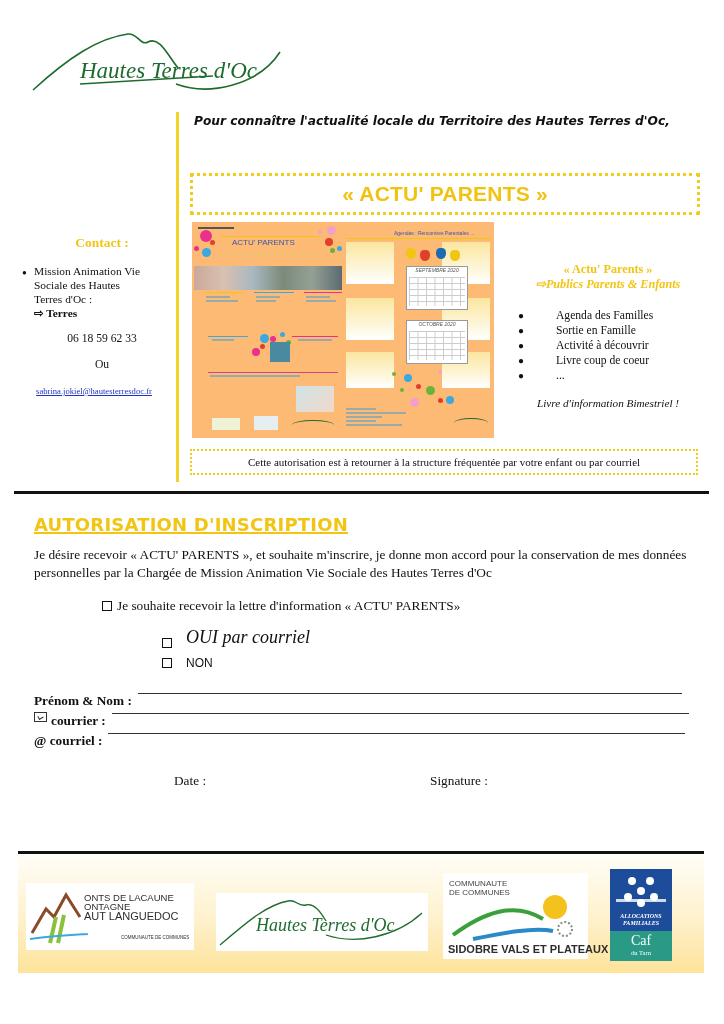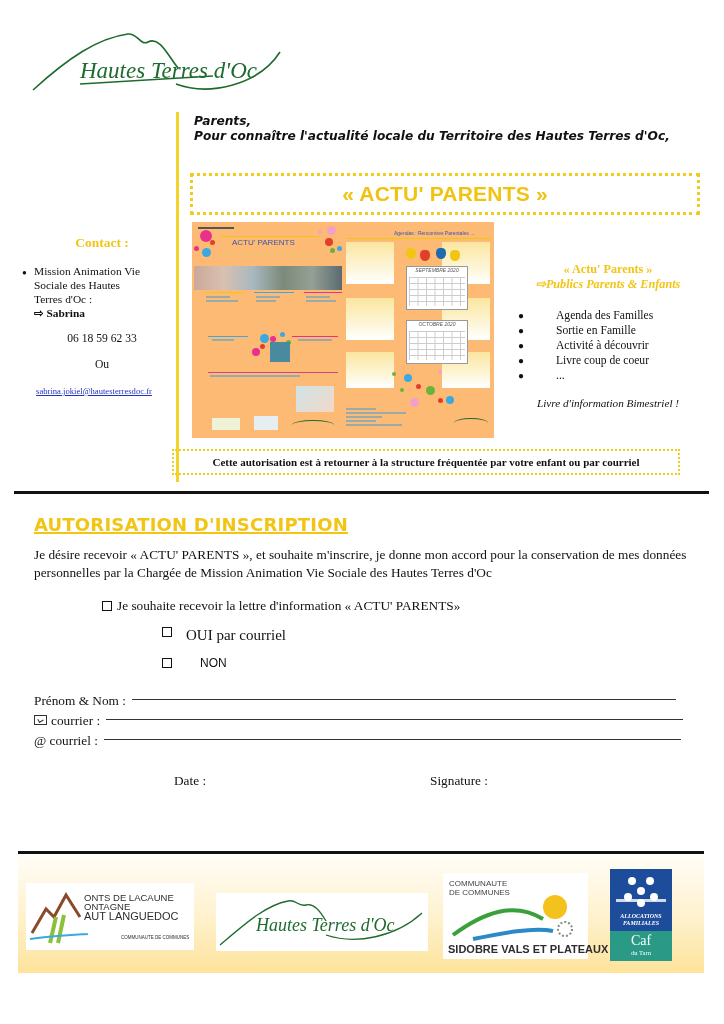--- a/index.html
+++ b/index.html
@@ -51,35 +51,35 @@
   
   .summary { left: 508px; top: 262px; width: 200px; }
   .summary-title { text-align: center; color: #f2c514; font-weight: bold; font-size: 12.2px; line-height: 15px; }
   .summary-sub { text-align: center; color: #f2c514; font-weight: bold; font-style: italic; font-size: 12.2px; line-height: 15px; }
   .summary-list { list-style: none; margin-top: 16px; }
   .summary-list li { display: flex; font-size: 11.6px; line-height: 15px; }
   .summary-list .b { width: 48px; padding-left: 10px; font-size: 10px; }
   .summary-foot { margin-top: 14px; text-align: center; font-style: italic; font-size: 11.2px; }
 
   
-  .notice { left: 172px; top: 449px; width: 508px; height: 26px; border: 2px dotted #f2cc1c; display: flex; align-items: center; justify-content: center; font-weight: bold; font-size: 11px; }
+  .notice { left: 190px; top: 449px; width: 508px; height: 26px; border: 2px dotted #f2cc1c; display: flex; align-items: center; justify-content: center; font-weight: normal; font-size: 11px; }
 
   .hr1 { left: 14px; top: 491px; width: 695px; height: 3px; background: #111; }
 
   
   .form-title { left: 34px; top: 514px; font-family: "DejaVu Sans", sans-serif; font-weight: bold; font-size: 18px; color: #f2c514; text-decoration: underline; text-decoration-thickness: 2px; letter-spacing: 0.2px; }
   .form-desc { left: 34px; top: 546px; width: 660px; font-size: 13.3px; line-height: 18px; }
 
   .cb-main { left: 102px; top: 598px; font-size: 13.3px; display: flex; align-items: center; }
   .box { display: inline-block; width: 10px; height: 10px; border: 1px solid #111; margin-right: 5px; }
-  .cb-oui { left: 162px; top: 627px; font-size: 15px; display: flex; align-items: flex-start; }
-  .cb-non { left: 162px; top: 656px; font-size: 12px; display: flex; align-items: center; font-family: "Liberation Sans", sans-serif; gap: 14px; }
+  .cb-oui { left: 162px; top: 627px; font-size: 18px; display: flex; align-items: flex-end; font-style: italic; }
+  .cb-non { left: 162px; top: 656px; font-size: 12px; display: flex; align-items: center; font-family: "Liberation Sans", sans-serif; }
   .cb-oui .box, .cb-non .box { margin-right: 14px; }
 
-  .field { left: 34px; display: flex; align-items: center; font-size: 13.3px; }
+  .field { left: 34px; display: flex; align-items: flex-start; font-size: 13.3px; font-weight: bold; }
   .field .line { height: 1px; background: #333; margin-left: 6px; margin-bottom: 3px; }
   .f-name { top: 693px; }
   .f-mail { top: 713px; }
   .f-email { top: 733px; }
   .env-icon { display: inline-block; width: 13px; height: 10px; border: 1px solid #333; margin-right: 4px; position: relative; top: -1px; }
   .env-icon::after { content: ""; position: absolute; left: 3px; top: 2px; width: 4px; height: 3px; border-left: 1px solid #333; border-bottom: 1px solid #333; transform: rotate(-30deg); }
 
   .date { left: 174px; top: 773px; font-size: 13.3px; }
   .sig { left: 430px; top: 773px; font-size: 13.3px; text-align: right; }
 
@@ -108,37 +108,36 @@
     <path d="M5 62 C 40 30, 70 10, 100 6 C 110 5, 112 18, 120 14 C 132 8, 140 28, 150 40" fill="none" stroke="#1e6b2e" stroke-width="1.6"></path>
     <path d="M148 56 C 180 68, 230 58, 252 24" fill="none" stroke="#1e6b2e" stroke-width="1.6"></path>
     <line x1="52" y1="56" x2="185" y2="48" stroke="#1e6b2e" stroke-width="1.6"></line>
     <text x="52" y="50" font-family="Liberation Serif, serif" font-style="italic" font-size="23" fill="#1e6b2e">Hautes Terres d'Oc</text>
   </svg>
 </div>
 
 <div class="abs vrule"></div>
 
 <div class="abs intro">
-  <div>Parents,</div>
   <div>Pour connaître l'actualité locale du Territoire des Hautes Terres d'Oc,</div>
 </div>
 
 <div class="abs banner">
   <span>« ACTU' PARENTS »</span>
 </div>
 
 <div class="abs contact">
   <div class="contact-title">Contact :</div>
   <div class="contact-item">
     <span class="bullet">●</span>
     <div>
       <div>Mission Animation Vie</div>
       <div>Sociale des  Hautes</div>
       <div>Terres d'Oc :</div>
-      <div style="font-weight:bold">⇨ Sabrina</div>
+      <div style="font-weight:bold">⇨ Terres</div>
     </div>
   </div>
   <div class="contact-phone">06 18 59 62 33</div>
   <div class="contact-or">Ou</div>
   <div class="contact-mail">sabrina.jokiel@hautesterresdoc.fr</div>
 </div>
 
 <div class="abs preview">
   <div class="pv-left">
     <div class="mini-text" style="left:6px;top:5px;width:36px;background:#555;"></div>

